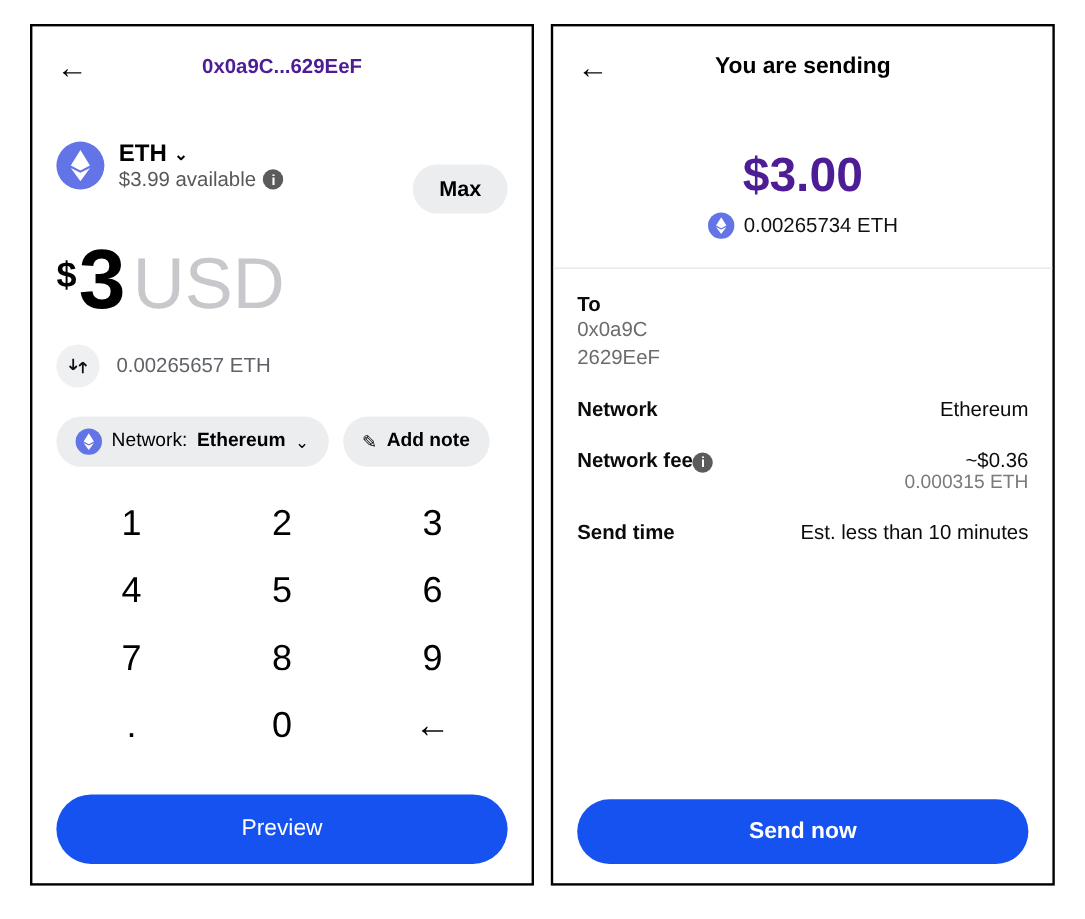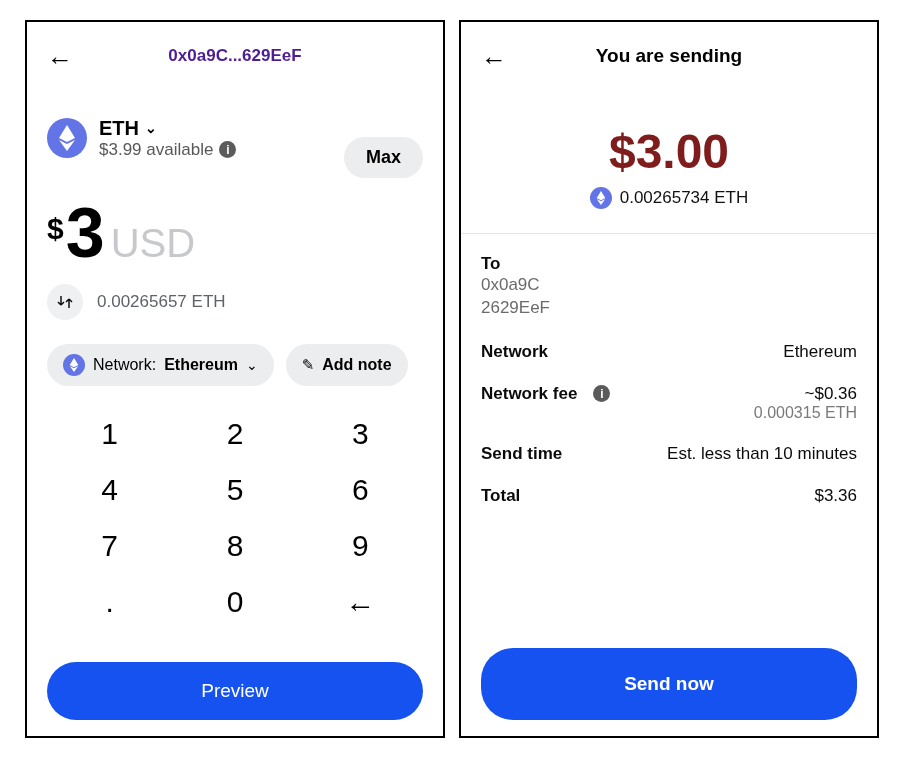--- a/index.html
+++ b/index.html
@@ -14,43 +14,43 @@
     .ethcircle.sm{width:22px;height:22px;}
     .ethcircle.sm svg{width:10px;height:14px;}
     .assetinfo{flex:1;}
     .assetline1{display:flex;align-items:center;gap:6px;font-weight:700;font-size:20px;}
     .assetline2{color:#585858;font-size:17px;display:flex;align-items:center;gap:6px;}
     .infodot{width:17px;height:17px;border-radius:50%;background:#5b5b5b;color:#fff;font-size:12px;display:inline-flex;align-items:center;justify-content:center;font-weight:700;}
     .maxbtn{background:#ecedef;border-radius:26px;padding:10px 22px;font-weight:700;font-size:18px;cursor:pointer;margin-top:39px;}
     .amountrow{display:flex;align-items:baseline;margin-top:20px;}
     .dollar{font-size:30px;font-weight:600;margin-right:2px;position:relative;top:-18px;}
     .amt{font-size:70px;font-weight:600;line-height:1;}
-    .unit{font-size:40px;color:#c7c8cb;font-weight:500;margin-left:6px;}
+    .unit{font-size:60px;color:#c7c8cb;font-weight:500;margin-left:6px;}
     .swaprow{display:flex;align-items:center;gap:14px;margin-top:16px;}
     .swapcircle{width:36px;height:36px;border-radius:50%;background:#eff0f2;display:flex;align-items:center;justify-content:center;cursor:pointer;}
     .converted{color:#5f6368;font-size:17px;}
     .pills{display:flex;gap:12px;margin-top:24px;}
     .pill{background:#ecedef;border-radius:24px;padding:10px 16px;display:flex;align-items:center;gap:8px;font-size:16px;cursor:pointer;text-align:right;}
     .pill .bold{font-weight:700;}
     .keypad{margin-top:20px;display:grid;grid-template-columns:repeat(3,1fr);grid-template-rows:repeat(4,56px);align-items:center;justify-items:center;}
     .key{font-size:30px;font-weight:500;cursor:pointer;width:100%;height:100%;display:flex;align-items:center;justify-content:center;}
     .preview{margin-top:auto;background:#1652f0;color:#fff;border-radius:32px;height:58px;display:flex;align-items:center;justify-content:center;font-size:19px;font-weight:400;cursor:pointer;}
     
     .title{font-weight:800;font-size:19px;text-align:center;flex:1;}
     .summary{margin-top:50px;display:flex;flex-direction:column;align-items:center;gap:8px;}
-    .bigamt{color:#7f1d1d;font-weight:800;font-size:48px;}
+    .bigamt{color:#4c1d95;font-weight:800;font-size:40px;}
     .subrow{display:flex;align-items:center;gap:8px;color:#111;font-size:17px;}
     .divider{height:1px;background:#e3e4e7;margin:24px -20px 0;}
     .detail{margin-top:20px;display:flex;flex-direction:column;gap:22px;font-size:17px;}
     .drow{display:flex;justify-content:space-between;align-items:flex-start;}
     .lab{font-weight:700;color:#0b0b0b;}
     .val{color:#0b0b0b;text-align:right;}
     .valgrey{color:#7a7a7a;text-align:right;font-size:16px;}
     .to-block{color:#6b6b6b;font-size:17px;line-height:1.35;}
-    .sendnow{margin-top:auto;background:#1652f0;color:#fff;border-radius:32px;height:72px;display:flex;align-items:center;justify-content:center;font-size:19px;font-weight:700;cursor:pointer;}
+    .sendnow{margin-top:auto;background:#1652f0;color:#fff;border-radius:32px;height:54px;display:flex;align-items:center;justify-content:center;font-size:19px;font-weight:700;cursor:pointer;}
     svg{display:block;}
     .caret{font-size:14px;}
     .pen{font-size:15px;}
   </style>
 </head>
 <body>
 
 <div class="phone">
   <div class="topbar">
     <span class="back">←</span>
@@ -159,35 +159,31 @@
         <div>2629EeF</div>
       </div>
     </div>
 
     <div class="drow">
       <span class="lab">Network</span>
       <span class="val">Ethereum</span>
     </div>
 
     <div class="drow">
-      <span class="lab" style="display:flex;align-items:center;gap:16px;">
+      <span class="lab" style="display:flex;align-items:flex-end;gap:0;">
         <span>Network fee</span>
         <span class="infodot">i</span>
       </span>
       <span style="text-align:right;">
         <div class="val">~$0.36</div>
         <div class="valgrey">0.000315 ETH</div>
       </span>
     </div>
 
     <div class="drow">
       <span class="lab">Send time</span>
       <span class="val">Est. less than 10 minutes</span>
     </div>
 
-    <div class="drow">
-      <span class="lab">Total</span>
-      <span class="val">$3.36</span>
-    </div>
   </div>
 
   <div class="sendnow">Send now</div>
 </div>
 
 </body></html>

